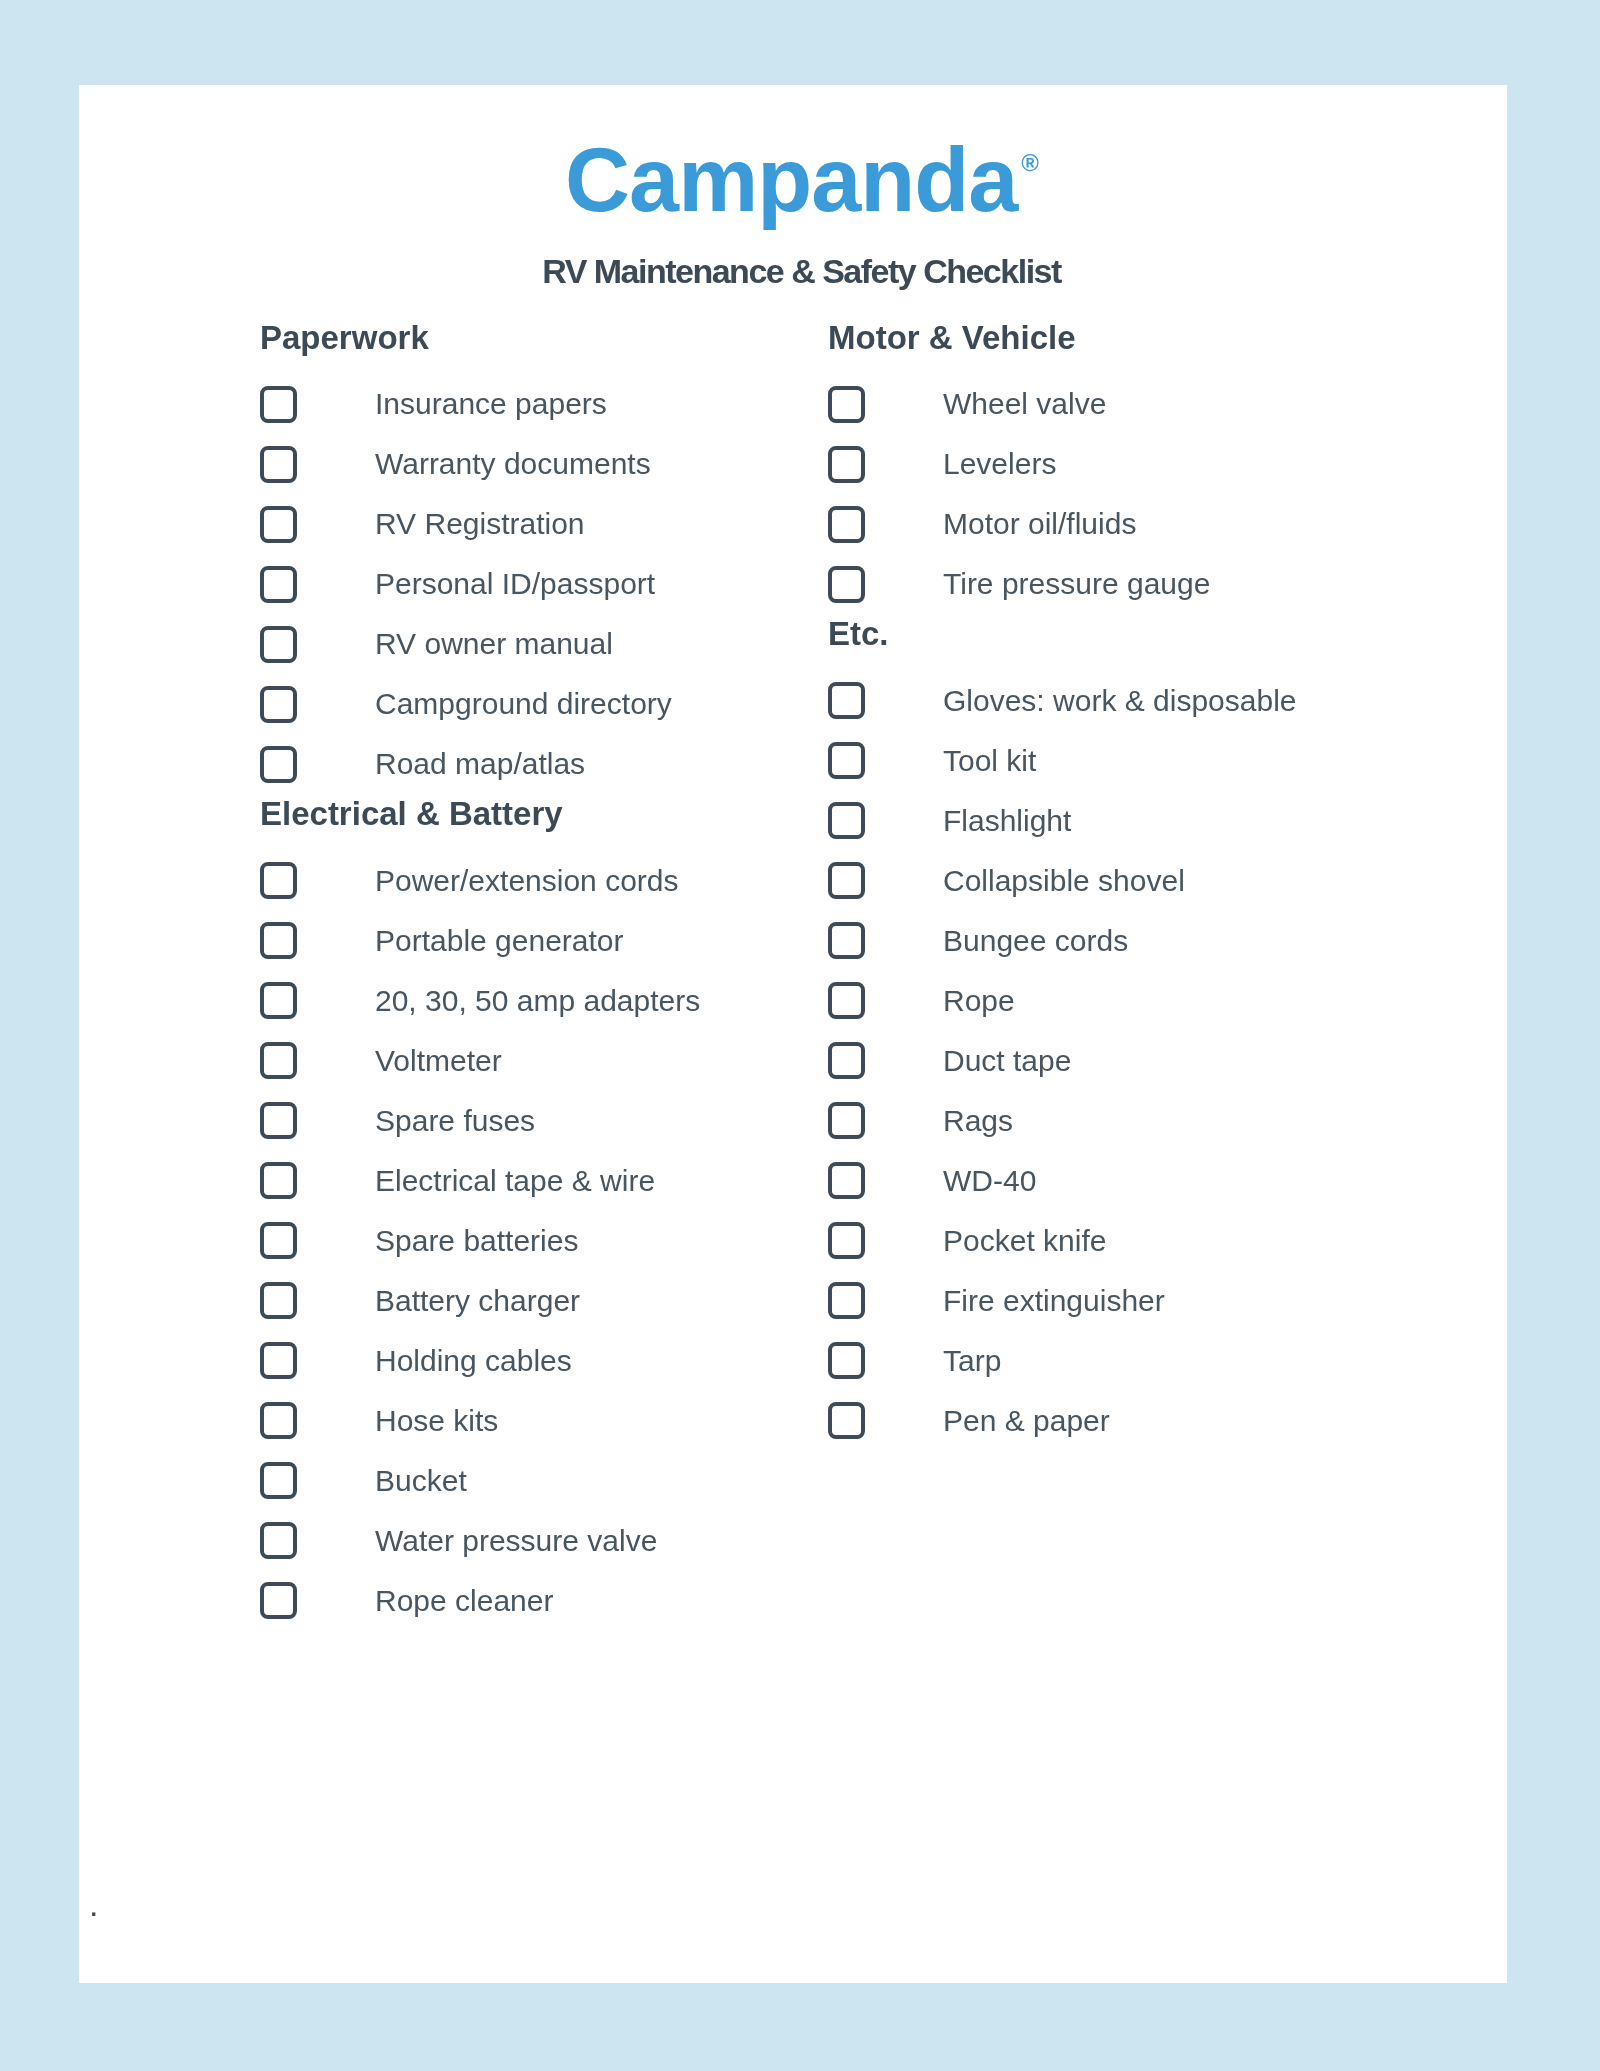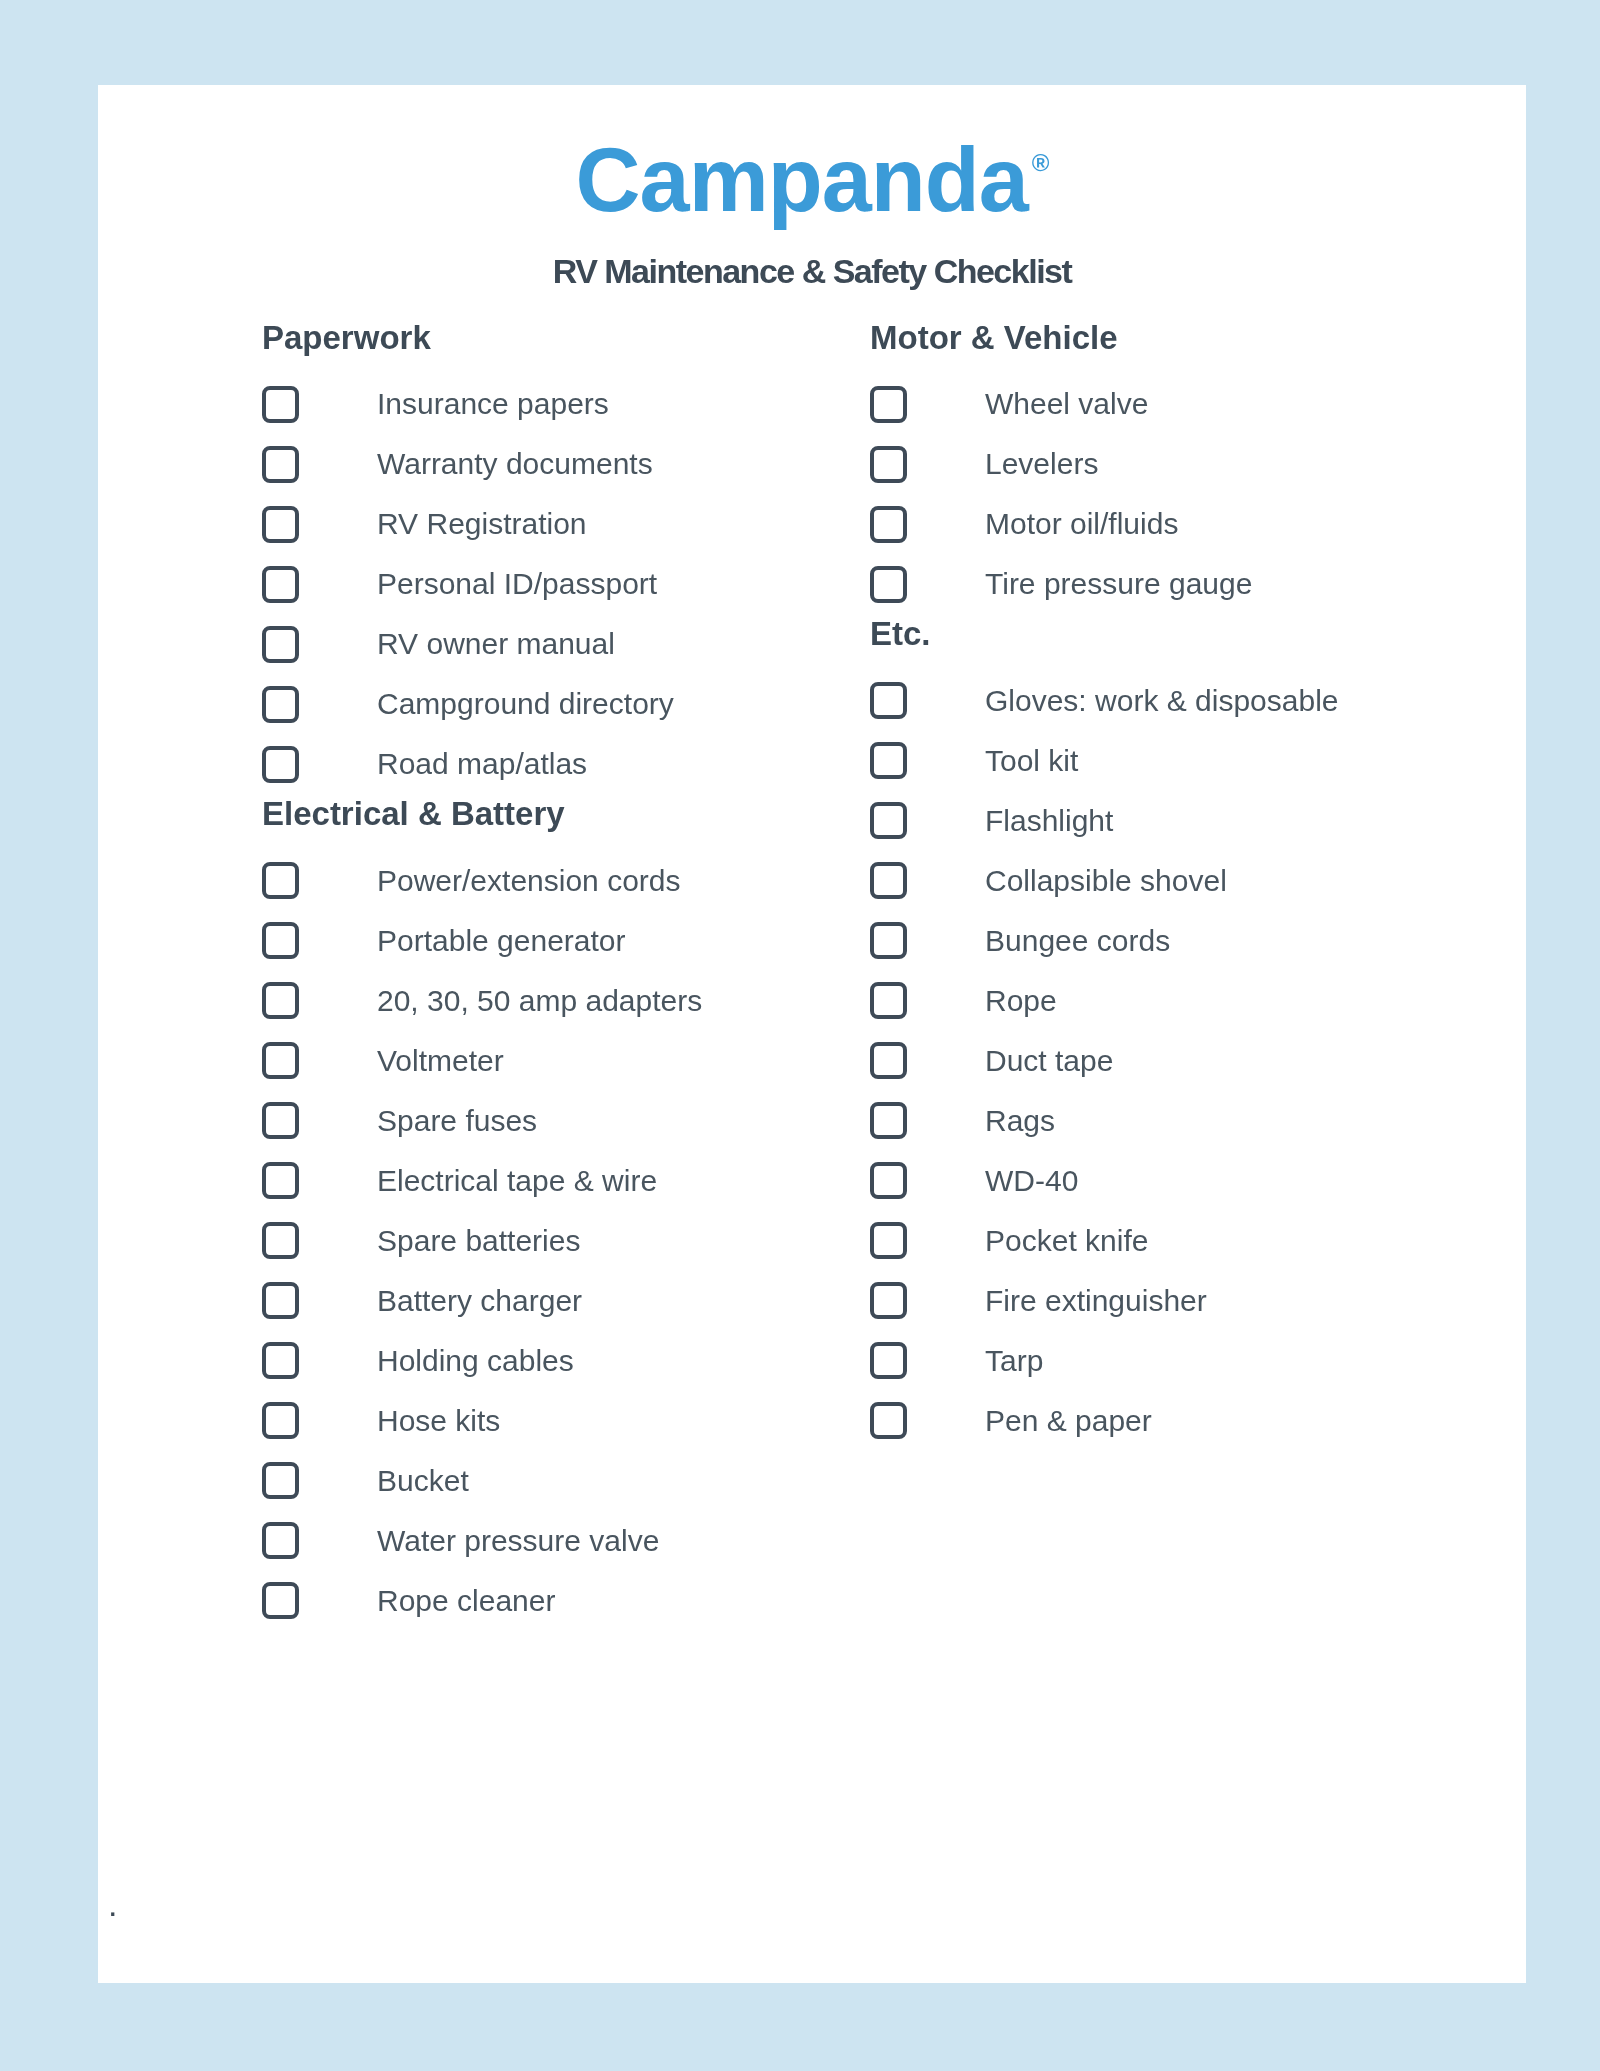--- a/index.html
+++ b/index.html
@@ -10,26 +10,27 @@
   }
   .canvas {
     position: relative;
     width: 1600px;
     height: 2071px;
     background: #cde4f1;
     overflow: hidden;
   }
   .paper {
     position: absolute;
-    left: 98px;
+    left: 79px;
     top: 85px;
     width: 1428px;
     height: 1898px;
     background: #ffffff;
     box-sizing: border-box;
+    padding-left: 17px;
   }
   header { padding-top: 50px; text-align: center; }
   .logo {
     font-size: 90px;
     font-weight: 700;
     letter-spacing: -1px;
     line-height: 1;
     color: #3b9bd8;
     white-space: nowrap;
   }
@@ -47,21 +48,20 @@
     font-size: 34px;
     letter-spacing: -1.5px;
     line-height: 1.2;
     font-weight: 700;
     color: #3d4a56;
   }
   .cols {
     display: flex;
     margin-left: 164px;
     margin-top: 26px;
-    gap: 40px;
   }
   .col-left { width: 568px; flex: 0 0 568px; }
   .col-right { flex: 1 1 auto; }
   .section + .section { }
   .section-title {
     margin: 0 0 17px 0;
     font-size: 33px;
     line-height: 1.2;
     font-weight: 700;
     color: #3d4a56;

